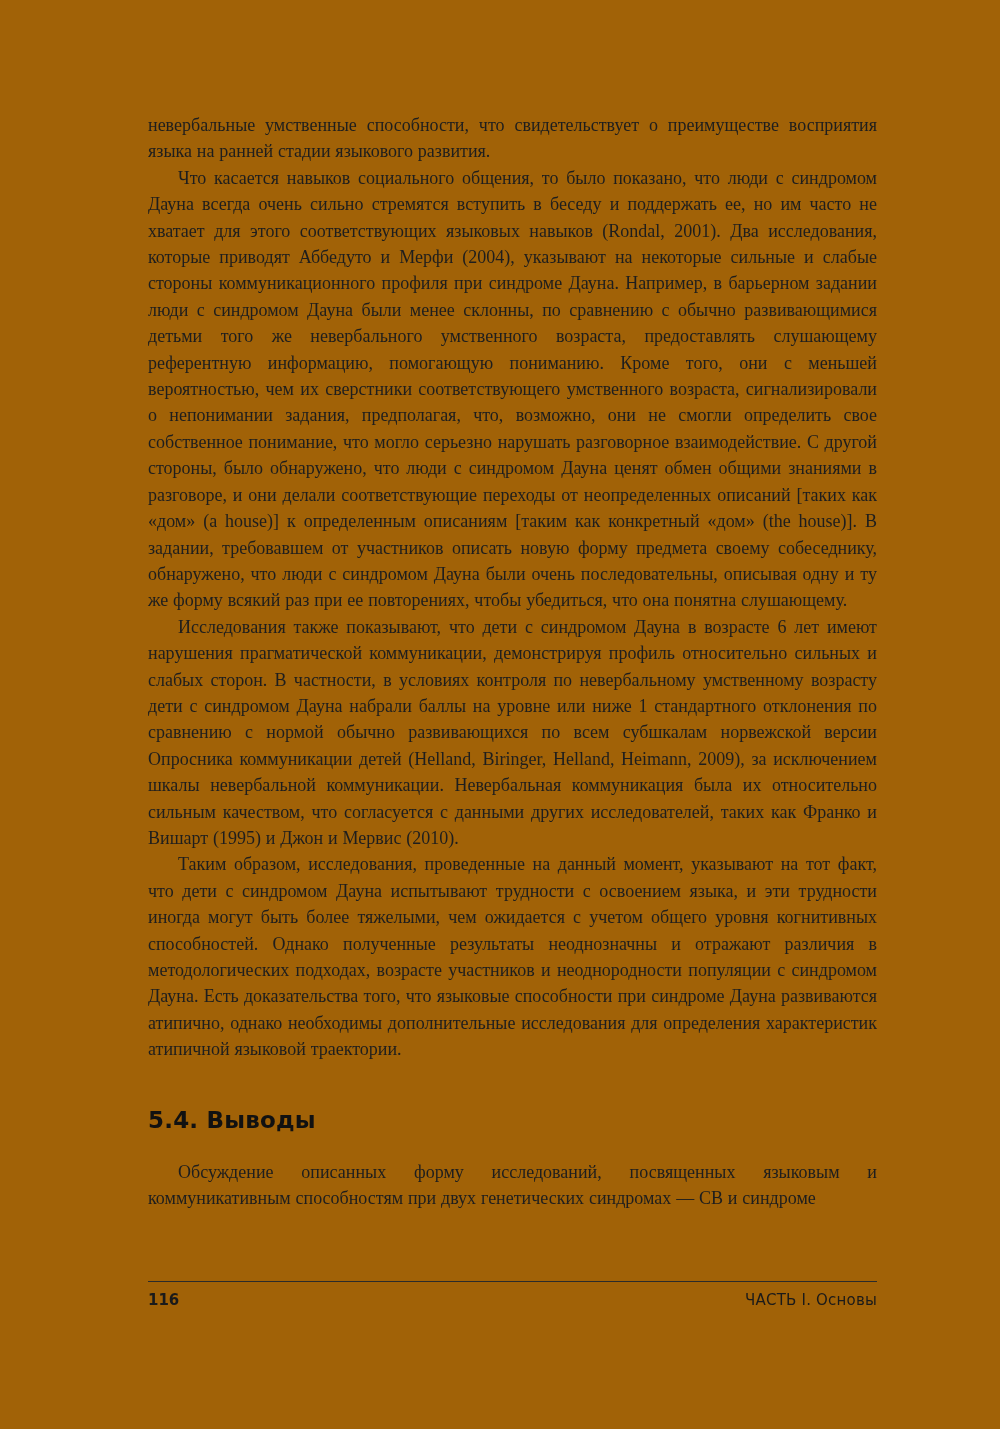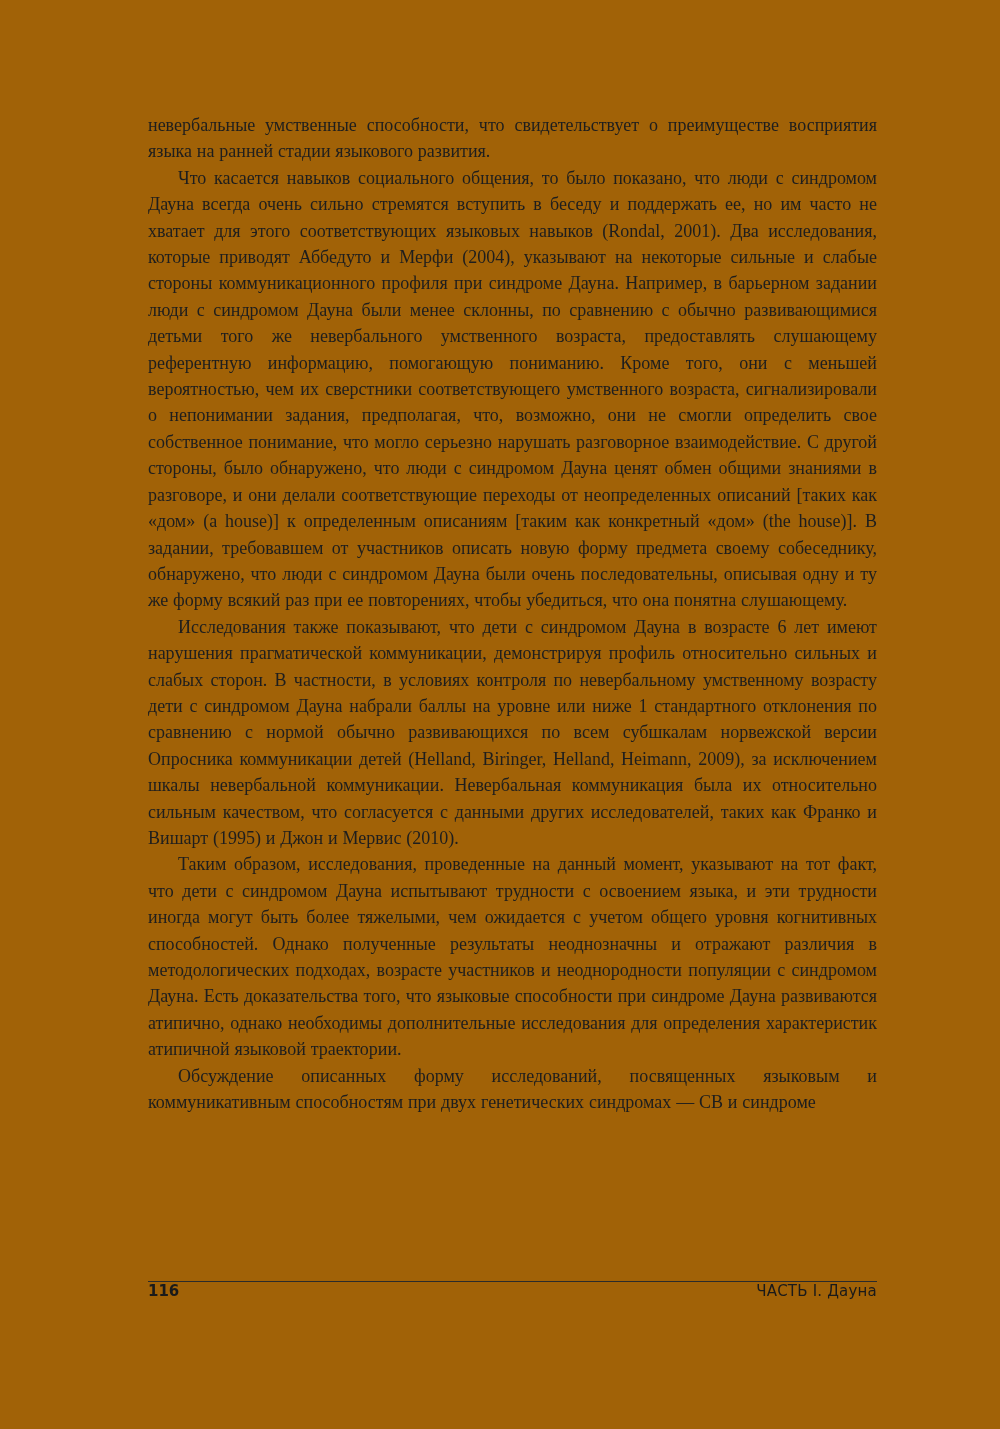--- a/index.html
+++ b/index.html
@@ -40,20 +40,21 @@
       color: #111111;
       margin: 44px 0 26px 0;
       letter-spacing: 0.2px;
     }
     .page-footer {
       position: absolute;
       left: 148px;
       width: 729px;
       top: 1281px;
       border-top: 1.6px solid #2b2b2b;
+      padding-top: 9px;
       display: flex;
       justify-content: space-between;
       align-items: baseline;
       font-family: "DejaVu Sans", "Liberation Sans", sans-serif;
       font-size: 15px;
       color: #1a1a1a;
     }
     .page-number {
       font-weight: bold;
     }
@@ -69,22 +70,23 @@
 
   <main class="text-block">
     <p class="para no-indent">невербальные умственные способности, что свидетельствует о преимуществе восприятия языка на ранней стадии языкового развития.</p>
 
     <p class="para">Что касается навыков социального общения, то было показано, что люди с синдромом Дауна всегда очень сильно стремятся вступить в беседу и поддержать ее, но им часто не хватает для этого соответствующих языковых навыков (Rondal, 2001). Два исследования, которые приводят Аббедуто и Мерфи (2004), указывают на некоторые сильные и слабые стороны коммуникационного профиля при синдроме Дауна. Например, в барьерном задании люди с синдромом Дауна были менее склонны, по сравнению с обычно развивающимися детьми того же невербального умственного возраста, предоставлять слушающему референтную информацию, помогающую пониманию. Кроме того, они с меньшей вероятностью, чем их сверстники соответствующего умственного возраста, сигнализировали о непонимании задания, предполагая, что, возможно, они не смогли определить свое собственное понимание, что могло серьезно нарушать разговорное взаимодействие. С другой стороны, было обнаружено, что люди с синдромом Дауна ценят обмен общими знаниями в разговоре, и они делали соответствующие переходы от неопределенных описаний [таких как «дом» (a house)] к определенным описаниям [таким как конкретный «дом» (the house)]. В задании, требовавшем от участников описать новую форму предмета своему собеседнику, обнаружено, что люди с синдромом Дауна были очень последовательны, описывая одну и ту же форму всякий раз при ее повторениях, чтобы убедиться, что она понятна слушающему.</p>
 
     <p class="para">Исследования также показывают, что дети с синдромом Дауна в возрасте 6 лет имеют нарушения прагматической коммуникации, демонстрируя профиль относительно сильных и слабых сторон. В частности, в условиях контроля по невербальному умственному возрасту дети с синдромом Дауна набрали баллы на уровне или ниже 1 стандартного отклонения по сравнению с нормой обычно развивающихся по всем субшкалам норвежской версии Опросника коммуникации детей (Helland, Biringer, Helland, Heimann, 2009), за исключением шкалы невербальной коммуникации. Невербальная коммуникация была их относительно сильным качеством, что согласуется с данными других исследователей, таких как Франко и Вишарт (1995) и Джон и Мервис (2010).</p>
 
     <p class="para">Таким образом, исследования, проведенные на данный момент, указывают на тот факт, что дети с синдромом Дауна испытывают трудности с освоением языка, и эти трудности иногда могут быть более тяжелыми, чем ожидается с учетом общего уровня когнитивных способностей. Однако полученные результаты неоднозначны и отражают различия в методологических подходах, возрасте участников и неоднородности популяции с синдромом Дауна. Есть доказательства того, что языковые способности при синдроме Дауна развиваются атипично, однако необходимы дополнительные исследования для определения характеристик атипичной языковой траектории.</p>
 
+    <h2 class="section-heading">5.4. Выводы</h2>
 
     <p class="para">Обсуждение описанных форму исследований, посвященных языковым и коммуникативным способностям при двух генетических синдромах — СВ и синдроме</p>
   </main>
 
   <footer class="page-footer">
     <span class="page-number">116</span>
-    <span class="footer-section">ЧАСТЬ I. Дауна</span>
+    <span class="footer-section">ЧАСТЬ I. Основы</span>
   </footer>
 
 </div>
 
 </body></html>

